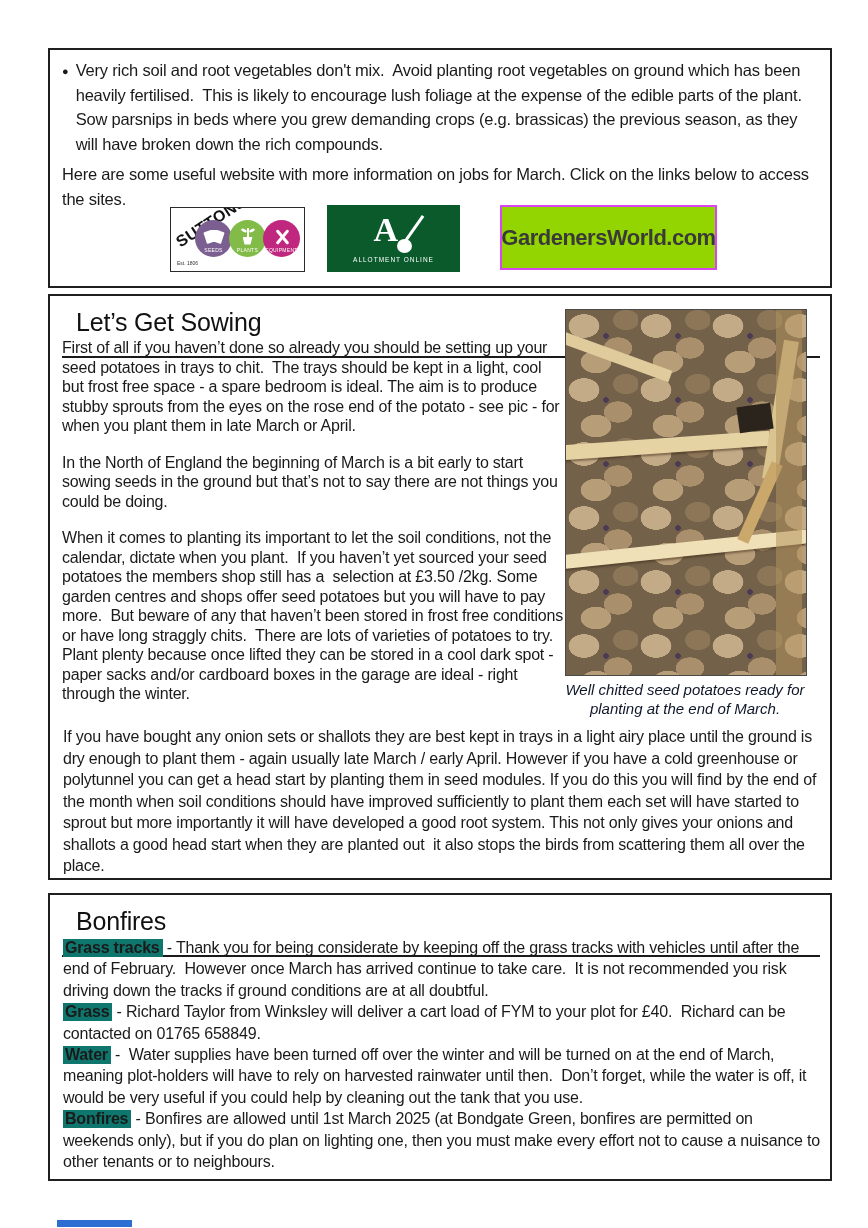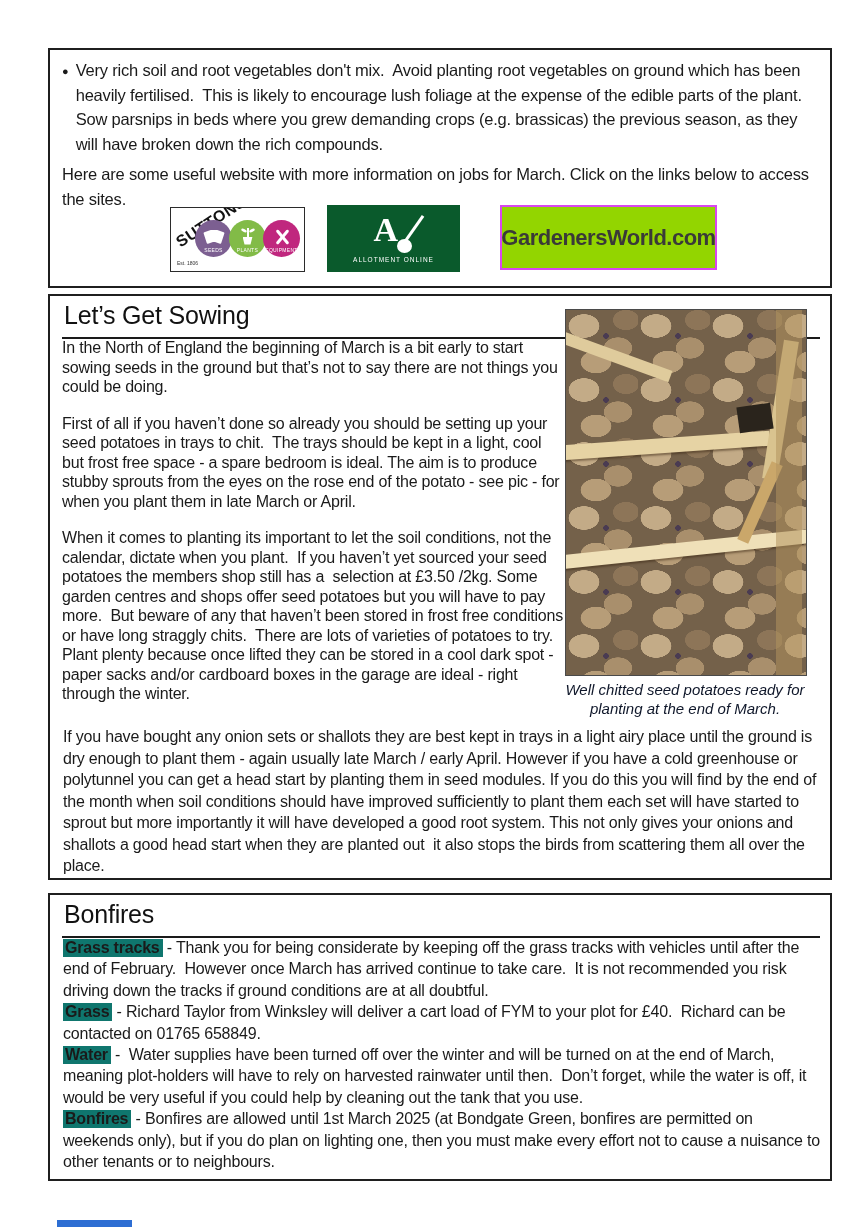--- a/index.html
+++ b/index.html
@@ -49,21 +49,21 @@
   .ao-a{position:absolute;left:8px;top:-4px;color:#fff;font-size:34px;font-weight:700;font-family:"Liberation Serif","DejaVu Serif",serif;}
   .ao-fork{position:absolute;right:6px;top:-2px;width:2.5px;height:30px;background:#fff;transform:rotate(35deg);display:block;}
   .ao-tomato{position:absolute;right:10px;bottom:0;width:15px;height:14px;background:#fff;border-radius:50%;display:block;}
   .ao-label{color:#fff;font-size:6.5px;letter-spacing:1px;margin-top:3px;}
   
   .gw{left:450px;top:155px;width:217px;height:65px;background:#93d500;border:2px solid #d946ef;display:flex;align-items:center;justify-content:center;}
   .gw-text{font-size:22px;font-weight:700;color:#3a3a38;letter-spacing:-0.5px;}
 
   
   .title-block{margin:5px 10px 0 12px;border-bottom:2px solid #1a1a1a;padding:0 0 7px 2px;}
-  .title{margin:0;font-size:25px;font-weight:400;letter-spacing:-0.2px;color:#111;}
+  .title{margin:12px;font-size:25px;font-weight:400;letter-spacing:-0.2px;color:#111;}
 
   
   .colL{position:absolute;left:12px;top:42px;width:505px;}
   .colL p{font-size:16px;line-height:19.5px;letter-spacing:-0.2px;margin-bottom:17px;}
   .photo{position:absolute;left:515px;top:13px;width:240px;height:365px;border:1px solid #4a4a4a;overflow:hidden;background-color:#74614a;
     background-image:
       radial-gradient(ellipse 26px 20px at 18px 16px,#c3ab87 58%,rgba(0,0,0,0) 60%),
       radial-gradient(ellipse 24px 18px at 52px 38px,#a98f6c 58%,rgba(0,0,0,0) 60%),
       radial-gradient(ellipse 26px 19px at 30px 52px,#b79d78 58%,rgba(0,0,0,0) 60%),
       radial-gradient(ellipse 22px 17px at 60px 10px,#8d7558 58%,rgba(0,0,0,0) 60%),
@@ -140,22 +140,22 @@
     <div class="logo gw">
       <span class="gw-text">GardenersWorld.com</span>
     </div>
   </div>
 
   <div class="box box2">
     <div class="title-block">
       <h2 class="title">Let’s Get Sowing</h2>
     </div>
     <div class="colL">
+      <p class="pre">First of all if you haven’t done so already you should be setting up your seed potatoes in trays to chit.  The trays should be kept in a light, cool but frost free space - a spare bedroom is ideal. The aim is to produce stubby sprouts from the eyes on the rose end of the potato - see pic - for when you plant them in late March or April.</p>
       <p class="pre">In the North of England the beginning of March is a bit early to start sowing seeds in the ground but that’s not to say there are not things you could be doing.</p>
-      <p class="pre">First of all if you haven’t done so already you should be setting up your seed potatoes in trays to chit.  The trays should be kept in a light, cool but frost free space - a spare bedroom is ideal. The aim is to produce stubby sprouts from the eyes on the rose end of the potato - see pic - for when you plant them in late March or April.</p>
       <p class="pre">When it comes to planting its important to let the soil conditions, not the calendar, dictate when you plant.  If you haven’t yet sourced your seed potatoes the members shop still has a  selection at £3.50 /2kg. Some garden centres and shops offer seed potatoes but you will have to pay more.  But beware of any that haven’t been stored in frost free conditions or have long straggly chits.  There are lots of varieties of potatoes to try.  Plant plenty because once lifted they can be stored in a cool dark spot - paper sacks and/or cardboard boxes in the garage are ideal - right through the winter.</p>
     </div>
     <div class="photo">
       <i class="w1"></i>
       <i class="w2"></i>
       <i class="w3"></i>
       <i class="w4"></i>
       <i class="w5"></i>
       <i class="w6"></i>
       <i class="d1"></i>

